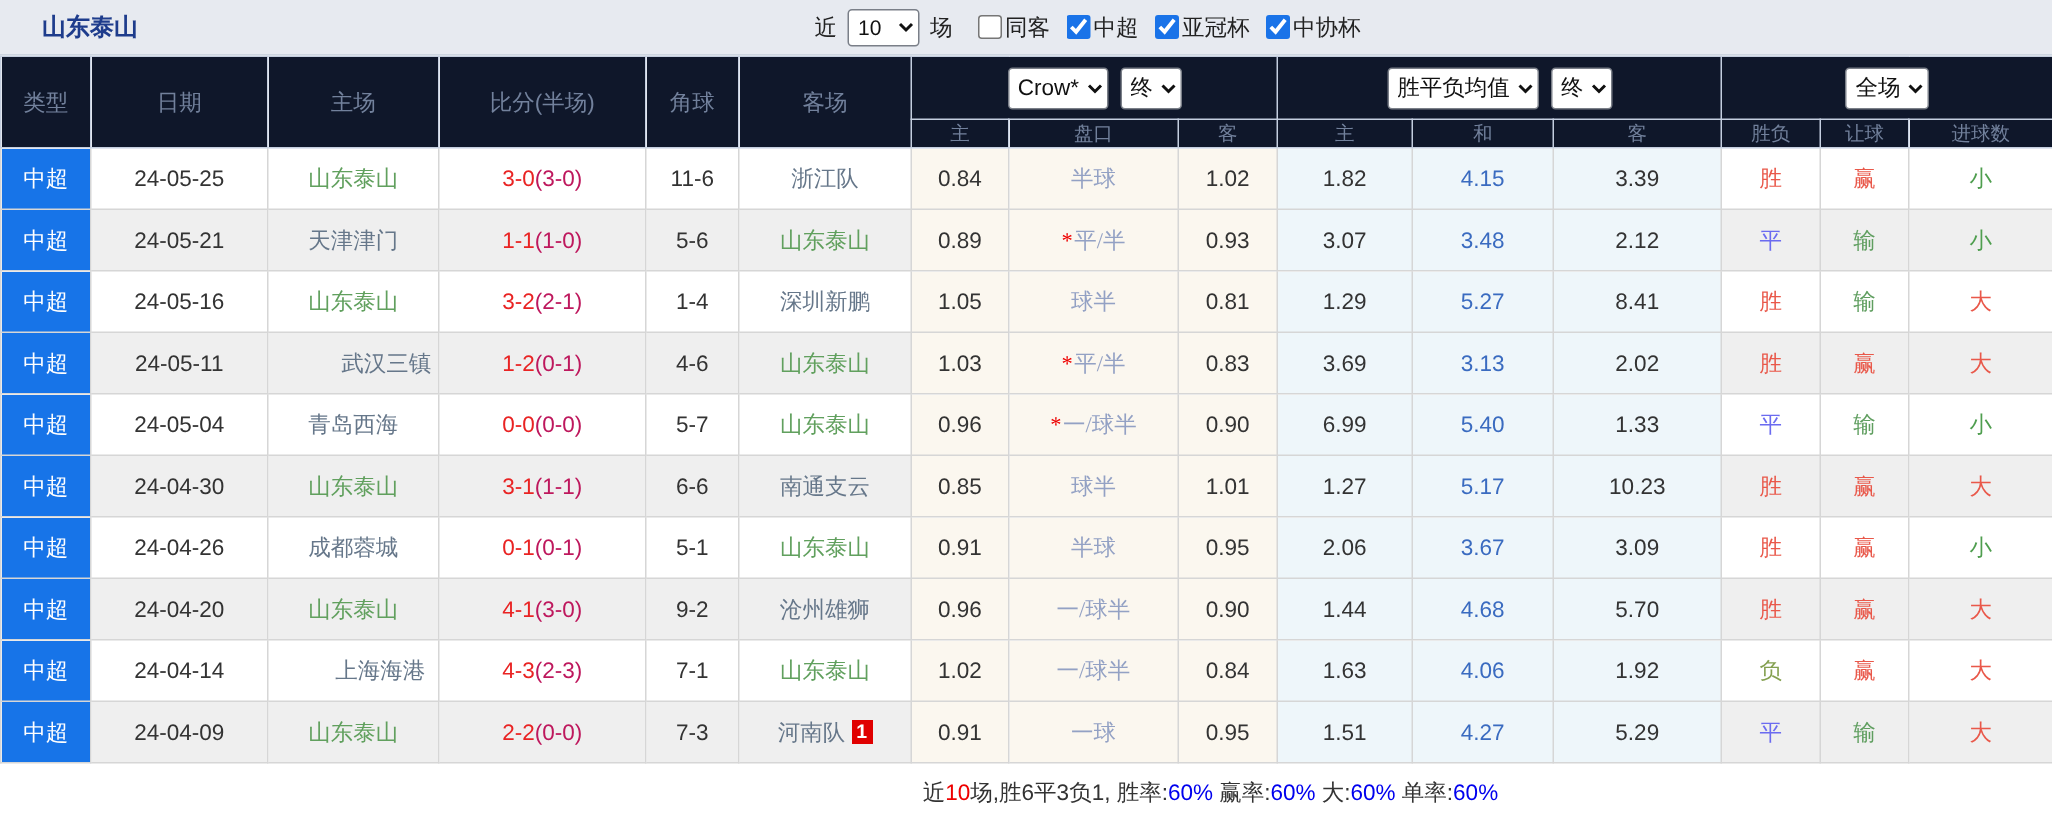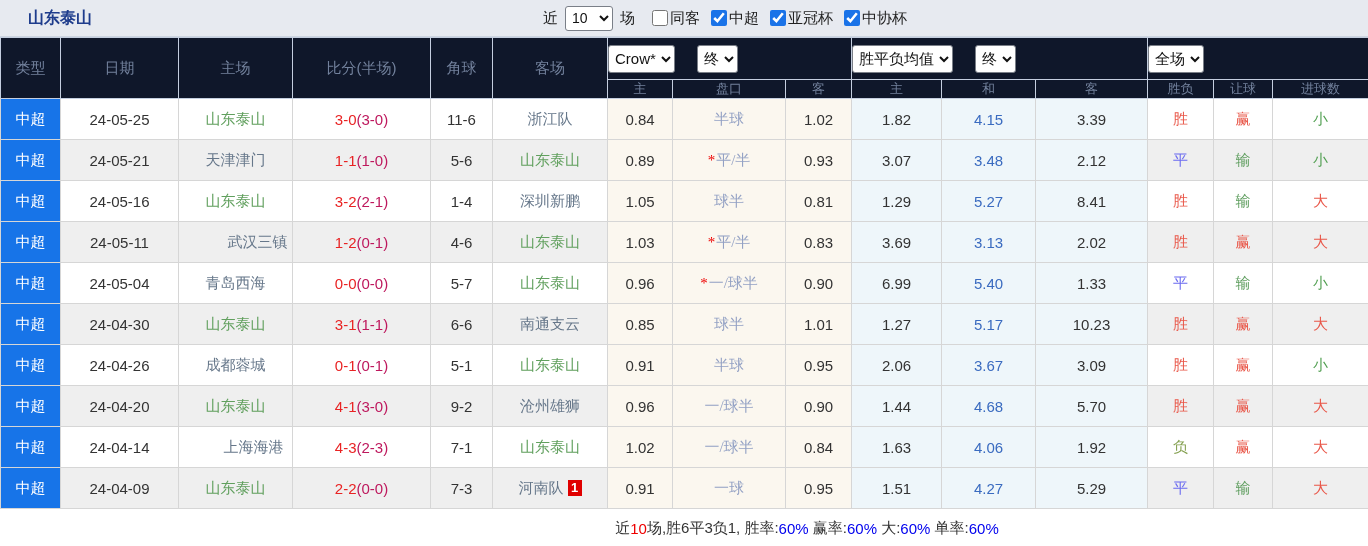--- a/index.html
+++ b/index.html
@@ -49,21 +49,21 @@
   th, td { border: 1px solid #d6d6d6; text-align: center; overflow: hidden; white-space: nowrap; }
   thead th {
     background: #0f172a;
     border: 1px solid #c4cedf;
     color: #72819c;
     font-weight: normal;
     font-size: 15px;
   }
   thead tr.hrow1 th { height: 42px; }
   thead tr.hrow2 th { height: 18px; font-size: 13px; }
-  thead .grp-selects { display: flex; align-items: center; gap: 22px; }
+  thead .grp-selects { display: flex; align-items: center; justify-content: center; gap: 8px; }
   thead select { height: 28px; font-size: 15px; }
   tbody td { height: 41px; font-size: 15px; color: #333; background: #ffffff; }
   tbody tr:nth-child(even) td.plain { background: #efefef; }
   td.type-cell { background: #1774e8; color: #ffffff; }
   td.ah-cell { background: #fbf7ef; margin-top: 20px; }
   td.eu-cell { background: #eef6fa; }
   td.ah-line { color: #93a1c4; font-family: Liberation Serif, serif; }
   td.eu-draw { color: #3a6bc0; }
   .score-main { color: #e92323; }
   .score-half { color: #be185d; }

